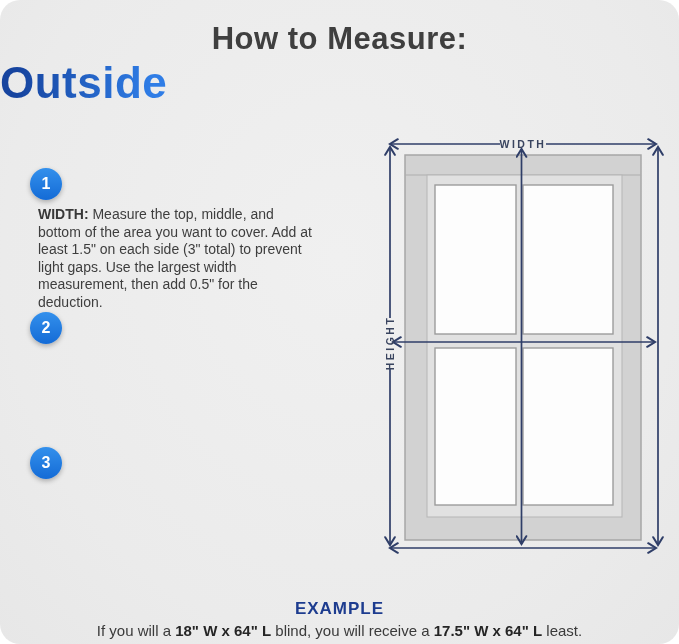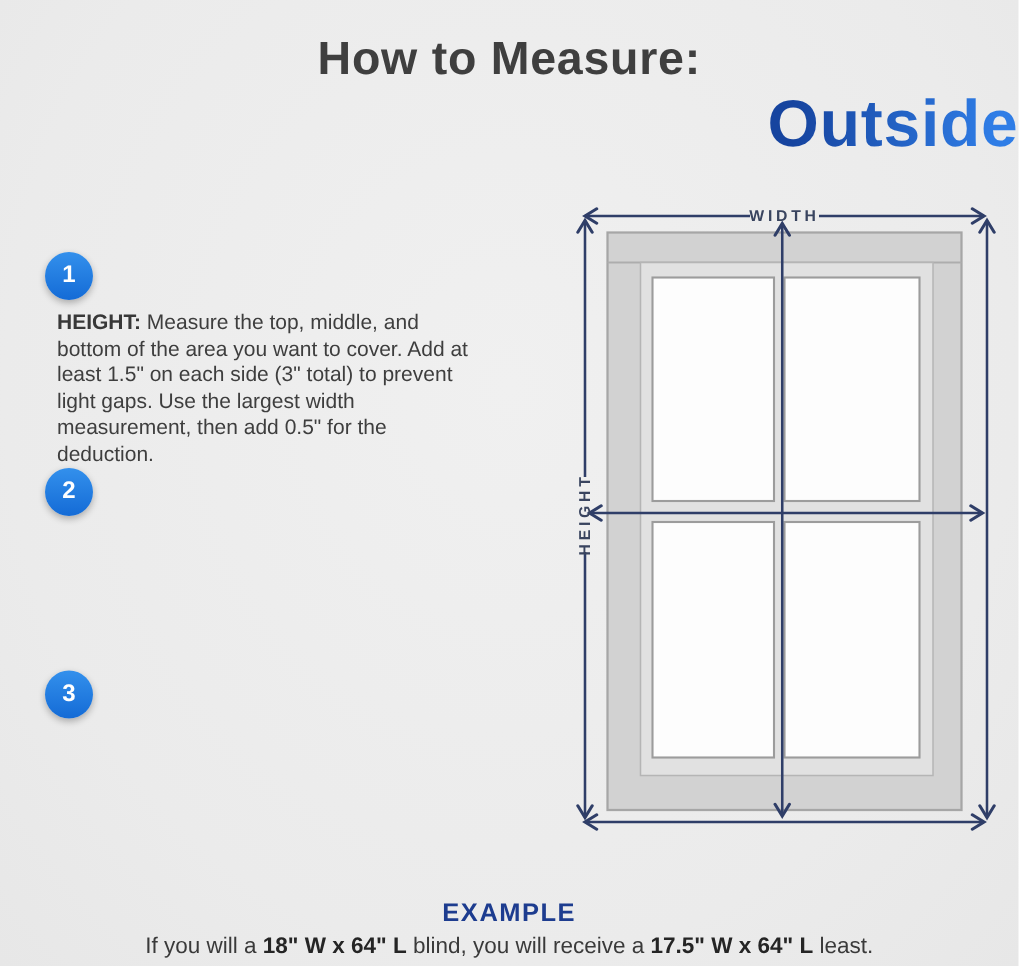--- a/index.html
+++ b/index.html
@@ -3,28 +3,29 @@
 <meta charset="utf-8">
 <style>
   html,body{margin:0;padding:0;}
   .canvas{
     position:relative;
     width:679px;height:644px;
     background:radial-gradient(ellipse at 50% 40%, #f0f0f0 0%, #ebebeb 70%, #e7e7e7 100%);
     font-family:"Liberation Sans", sans-serif;
     overflow:hidden;
     color:#3e3e3e;
+    border-radius:20px;
   }
   
   .header{position:absolute;top:22px;left:0;right:0;text-align:center;}
   .title-line1{
     font-size:31px;font-weight:600;color:#3f3f3f;letter-spacing:.5px;line-height:1.1;
   }
   .title-line2{
-    display:flex;justify-content:flex-end;align-items:baseline;gap:12px;margin-top:2px;
+    display:flex;justify-content:flex-start;align-items:baseline;gap:12px;margin-top:2px;
   }
   .title-highlight{
     font-size:44px;font-weight:800;letter-spacing:.5px;
     color:#1d5fd0;
     background:linear-gradient(92deg,#16449f 10%,#2f7de6 90%);
     -webkit-background-clip:text;background-clip:text;
     -webkit-text-fill-color:transparent;
   }
   .title-suffix{font-size:33px;font-weight:600;color:#414141;}
   
@@ -60,21 +61,21 @@
 <div class="canvas">
 
   <div class="header">
     <div class="title-line1">How to Measure:</div>
     <div class="title-line2">
       <span class="title-highlight">Outside</span>
     </div>
   </div>
 
   <div class="badge" id="badge-1">1</div>
-  <p class="step-text" id="text-1"><strong>HEIGHT:</strong> <span class="body">Measure the top, middle, and
+  <p class="step-text" id="text-1"><strong>WIDTH:</strong> <span class="body">Measure the top, middle, and
 bottom of the area you want to cover. Add at
 least 1.5" on each side (3" total) to prevent
 light gaps. Use the largest width
 measurement, then add 0.5" for the
 deduction.</span></p>
 
   <div class="badge" id="badge-2">2</div>
 
   <div class="badge" id="badge-3">3</div>
 

